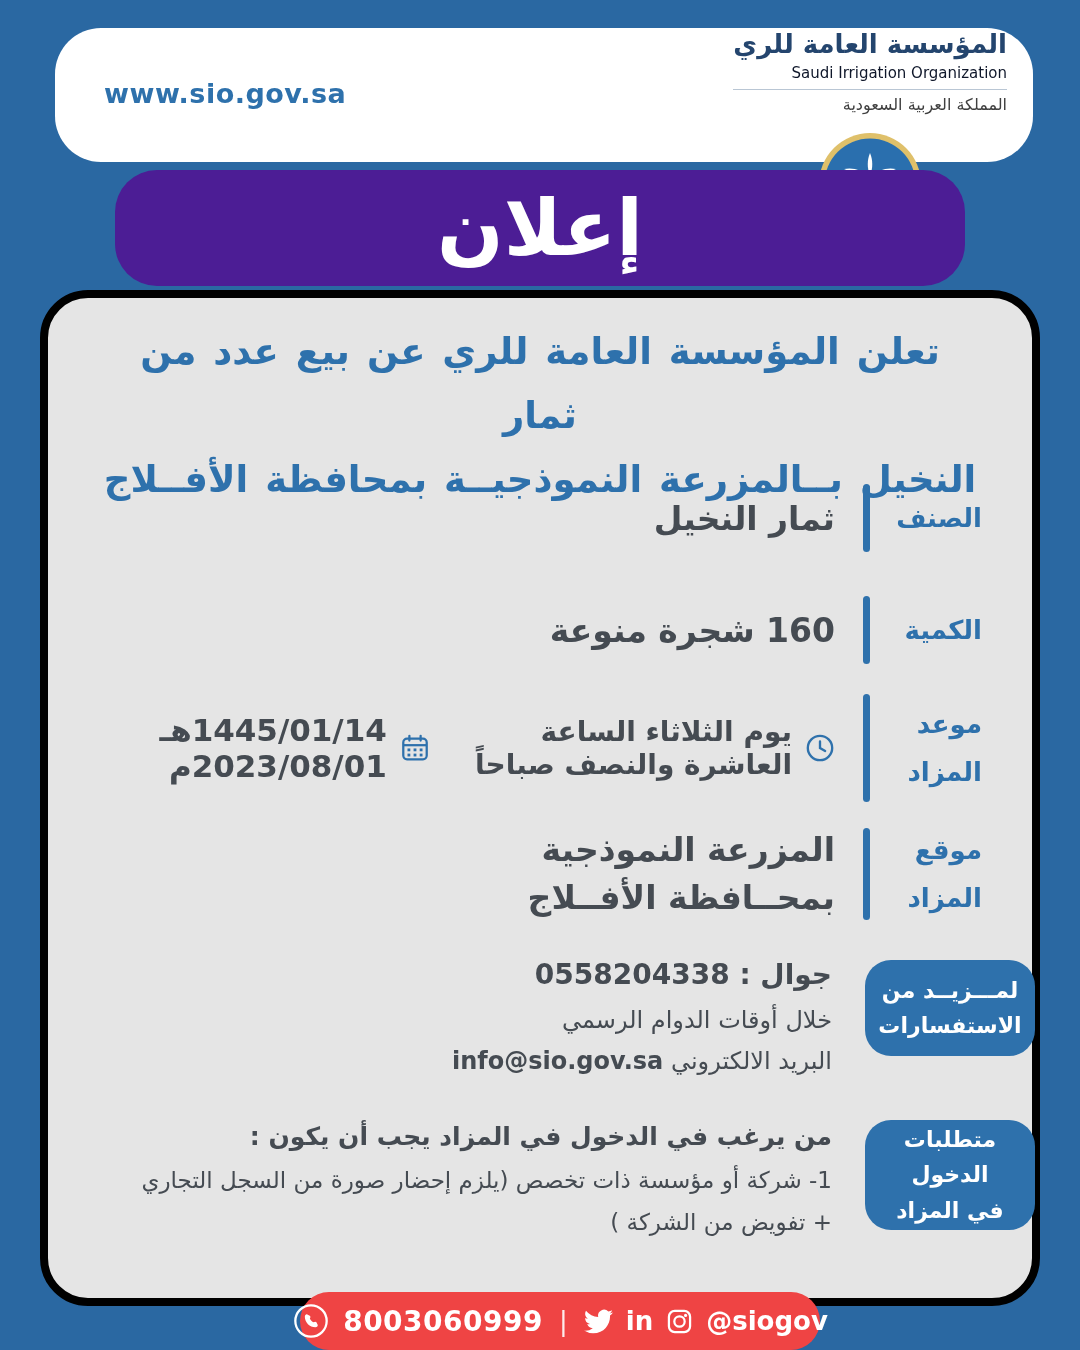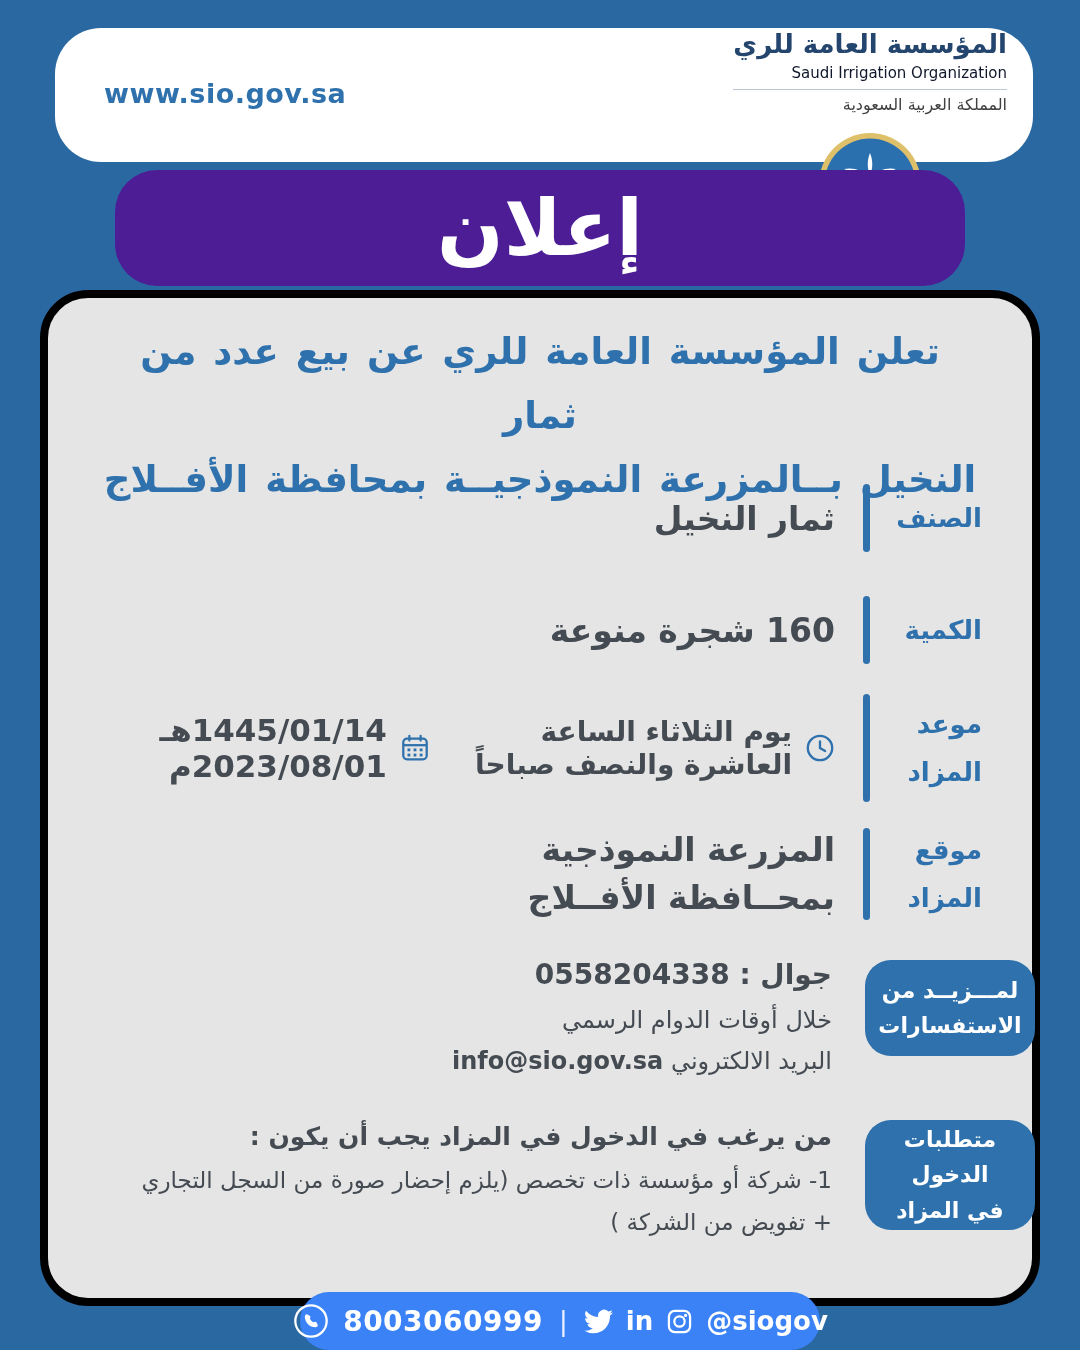--- a/index.html
+++ b/index.html
@@ -91,21 +91,21 @@
   .contact-email { font-size:24px; margin-top:13px; }
   .contact-email .email { font-weight:bold; cursor:pointer; }
 
   .requirements { position:absolute; right:200px; top:824px; text-align:right; color:#454b52; }
   .req-intro { font-size:25px; font-weight:bold; white-space:nowrap; }
   .req-item { font-size:23px; margin-top:16px; white-space:nowrap; }
 
   
   .footer {
     position:absolute; left:300px; top:1292px; width:520px; height:58px;
-    background:#3b82f6; border-radius:29px;
+    background:#ef4444; border-radius:29px;
     display:flex; align-items:center; justify-content:center; gap:13px;
     color:#ffffff; direction:ltr;
   }
   .f-phone { font-size:28px; font-weight:bold; letter-spacing:0.5px; }
   .f-div { font-size:26px; opacity:0.9; margin:0 3px; }
   .f-in { font-size:26px; font-weight:bold; cursor:pointer; }
   .f-handle { font-size:26px; font-weight:bold; cursor:pointer; }
   .f-icon { display:flex; align-items:center; }
   .f-icon.clickable { cursor:pointer; }
 </style>

